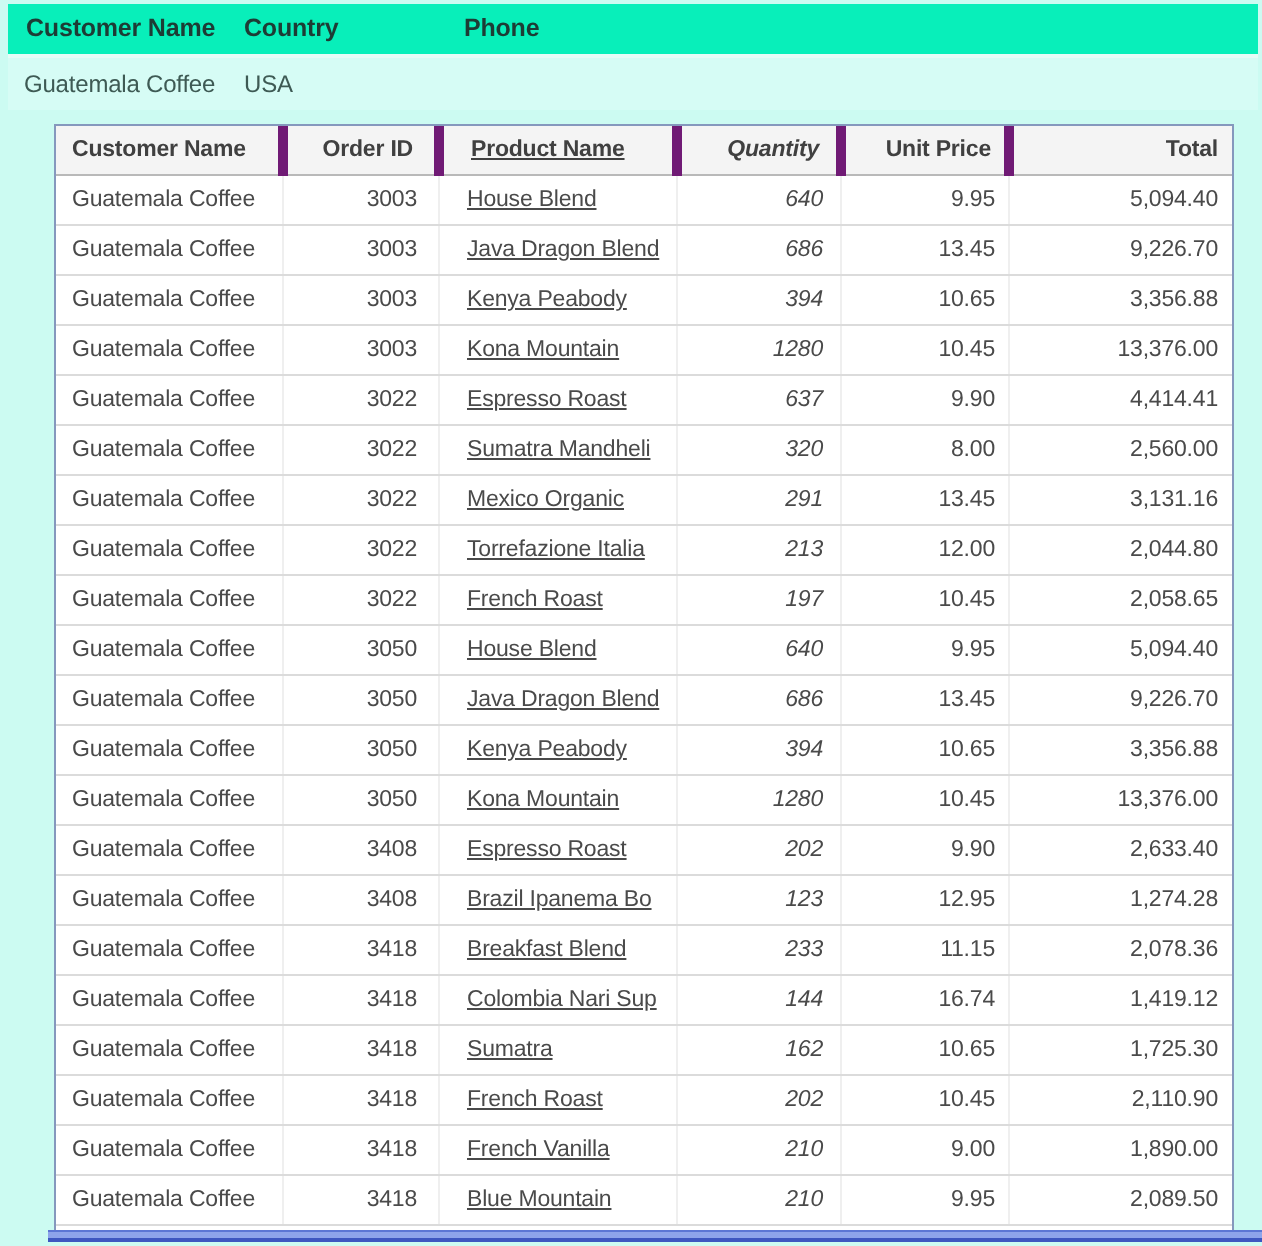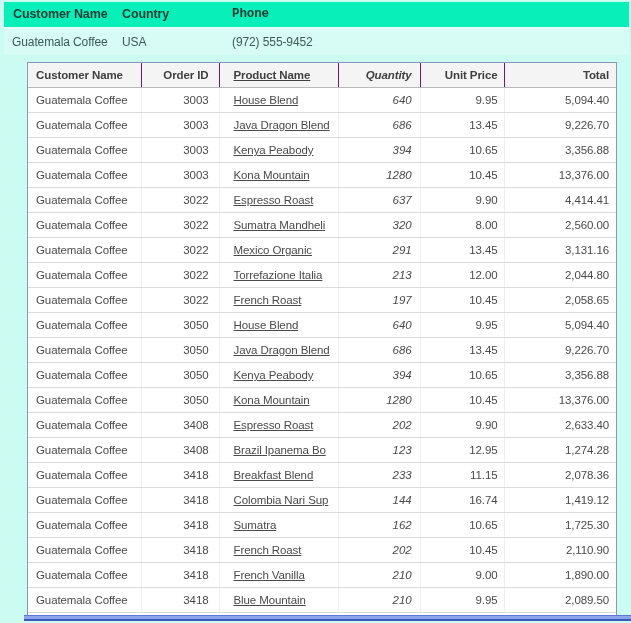--- a/index.html
+++ b/index.html
@@ -12,21 +12,21 @@
   .summary-header{
     position:absolute;left:4px;top:2px;right:2px;height:27px;
     background:#08efba;border-bottom:2px solid #e6fcf7;box-sizing:border-box;
   }
   .summary-header span{
     position:absolute;top:0;line-height:25px;
     font-size:12.5px;font-weight:bold;color:#1d3c35;letter-spacing:-0.1px;white-space:nowrap;
   }
   .sh-c1{left:9px;}
   .sh-c2{left:118px;}
-  .sh-c3{left:228px;font-family:Liberation Mono, monospace;}
+  .sh-c3{left:228px;}
   .summary-row{
     position:absolute;left:4px;top:29px;right:2px;height:26px;
     background:#d6fcf5;
   }
   .summary-row span{
     position:absolute;top:0;line-height:26px;
     font-size:12px;color:#3e5a54;letter-spacing:-0.1px;white-space:nowrap;
   }
   .sr-c1{left:8px;}
   .sr-c2{left:118px;}
@@ -43,21 +43,21 @@
     font-size:11.5px;color:#4a4a4a;letter-spacing:-0.1px;
   }
   table.detail col.c1{width:113px;}
   table.detail col.c2{width:78px;}
   table.detail col.c3{width:119px;}
   table.detail col.c4{width:82px;}
   table.detail col.c5{width:84px;}
   table.detail col.c6{width:112px;}
   table.detail th{
     background:#f4f4f4;font-weight:bold;color:#404040;
-    border-bottom:1px solid #b9b9b9;border-left:1px solid #701a75;
+    border-bottom:1px solid #b9b9b9;border-left:5px solid #701a75;
     height:24px;padding:0;white-space:nowrap;overflow:hidden;
   }
   table.detail td{
     border-bottom:1px solid #dbdbdb;border-left:1px solid #efefef;
     height:24px;padding:0;white-space:nowrap;overflow:hidden;
   }
   table.detail th:first-child, table.detail td:first-child{border-left:none;}
   .al{text-align:left;}
   .ar{text-align:right;}
   .p1{padding-left:8px !important;}
@@ -79,21 +79,20 @@
 
 <div class="summary-header">
   <span class="sh-c1">Customer Name</span>
   <span class="sh-c2">Country</span>
   <span class="sh-c3">Phone</span>
 </div>
 
 <div class="summary-row">
   <span class="sr-c1">Guatemala Coffee</span>
   <span class="sr-c2">USA</span>
-  <span class="sr-c3">(972) 555-9452</span>
 </div>
 
 <div class="detail-wrap">
   <table class="detail">
     <colgroup>
       <col class="c1">
         <col class="c2">
         <col class="c3">
         <col class="c4">
         <col class="c5">

